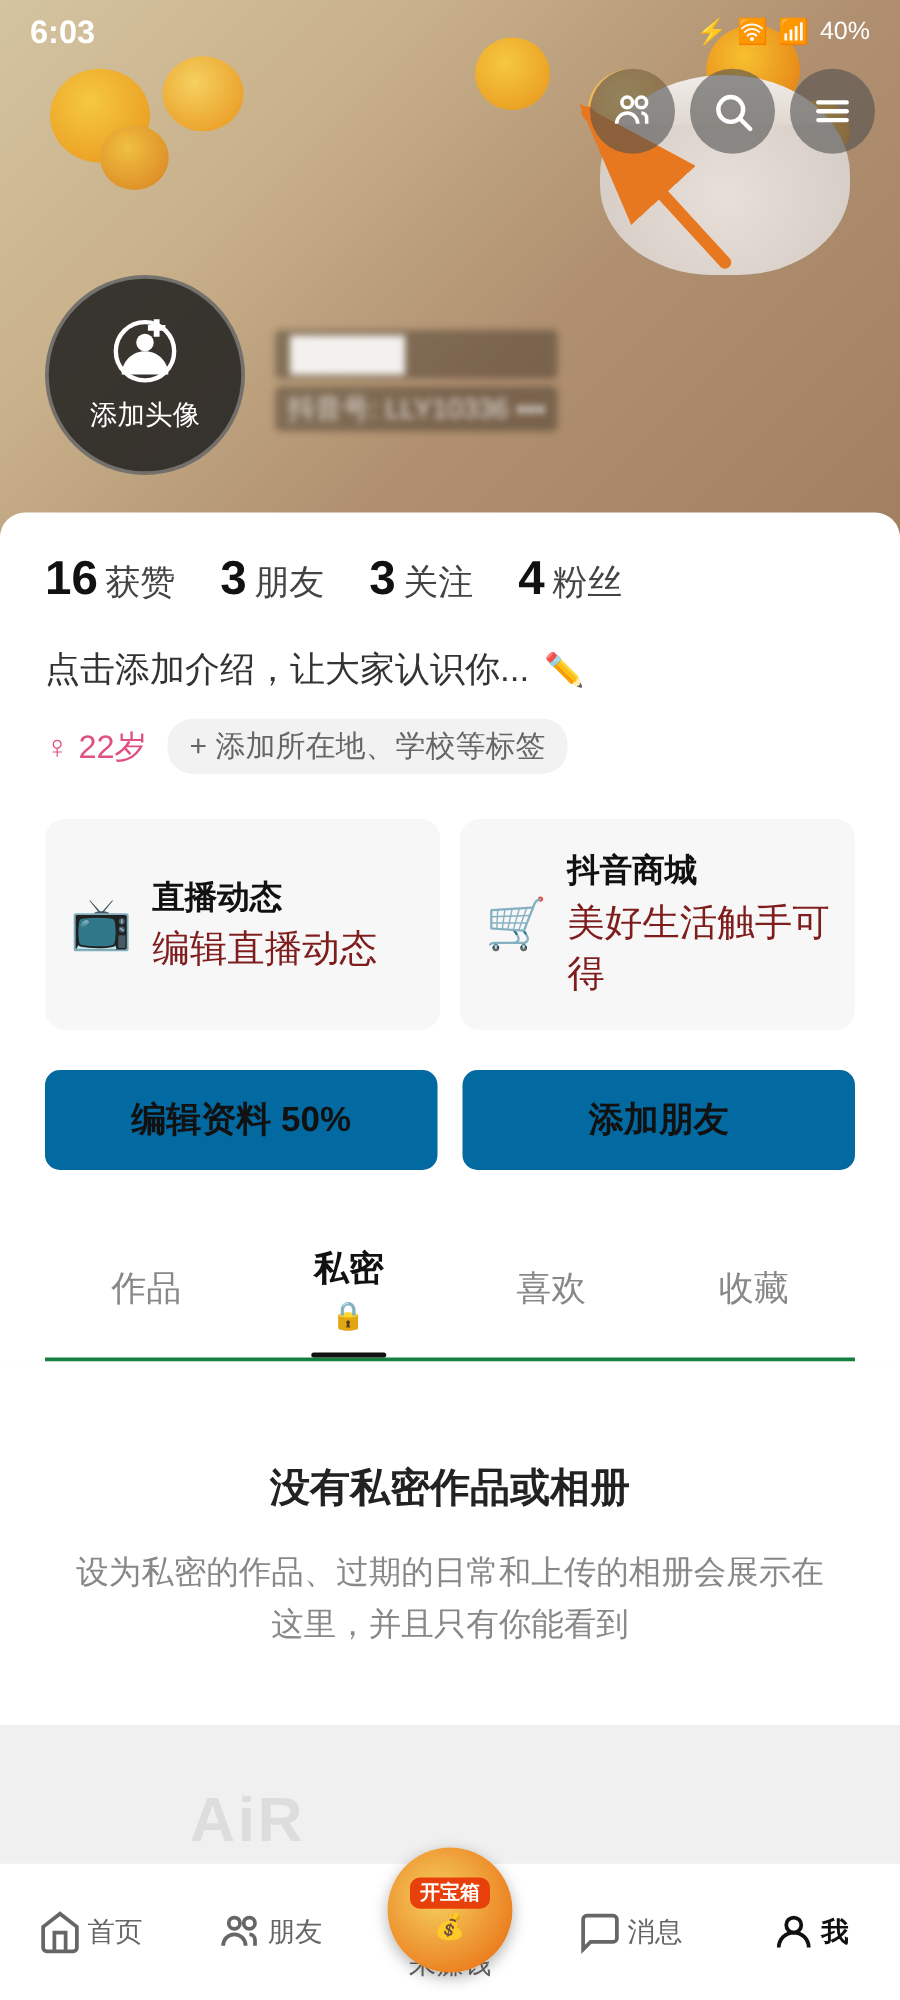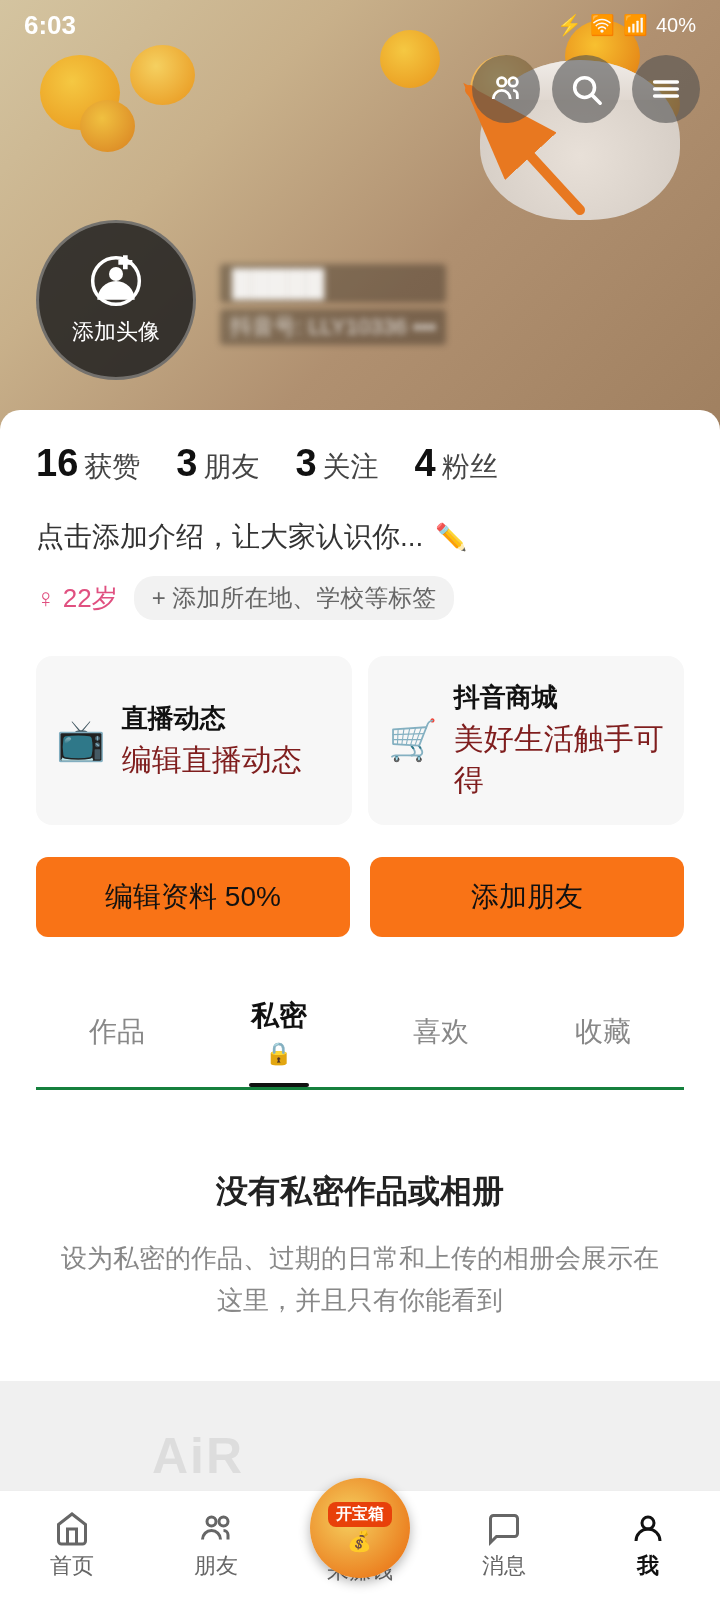--- a/index.html
+++ b/index.html
@@ -294,26 +294,26 @@
     
     .action-buttons {
       display: flex;
       gap: 20px;
       margin-bottom: 36px;
     }
     .action-btn {
       flex: 1;
       height: 80px;
       border-radius: 12px;
-      background: #f97316;
+      background: #0369a1;
       display: flex;
       align-items: center;
       justify-content: center;
       font-size: 28px;
-      font-weight: 400;
+      font-weight: 700;
       color: #111;
       cursor: pointer;
       border: none;
     }
 
     
     .tabs-row {
       display: flex;
       border-bottom: 3px solid #15803d;
       margin-bottom: 0;
@@ -382,21 +382,20 @@
       height: 110px;
       background: #fff;
       border-top: 1px solid #eee;
       display: flex;
       align-items: center;
       z-index: 100;
     }
     .nav-item {
       flex: 1;
       display: flex;
-      flex-direction: column;
       align-items: center;
       justify-content: center;
       cursor: pointer;
       gap: 4px;
     }
     .nav-label {
       font-size: 22px;
       color: #666;
     }
     .nav-label.active {

